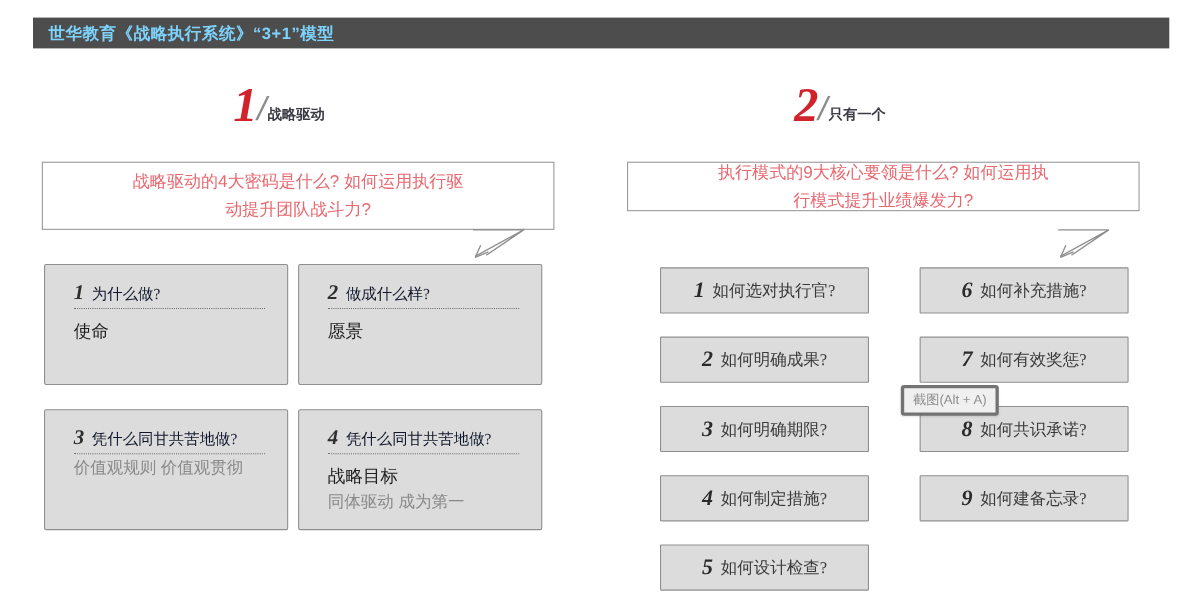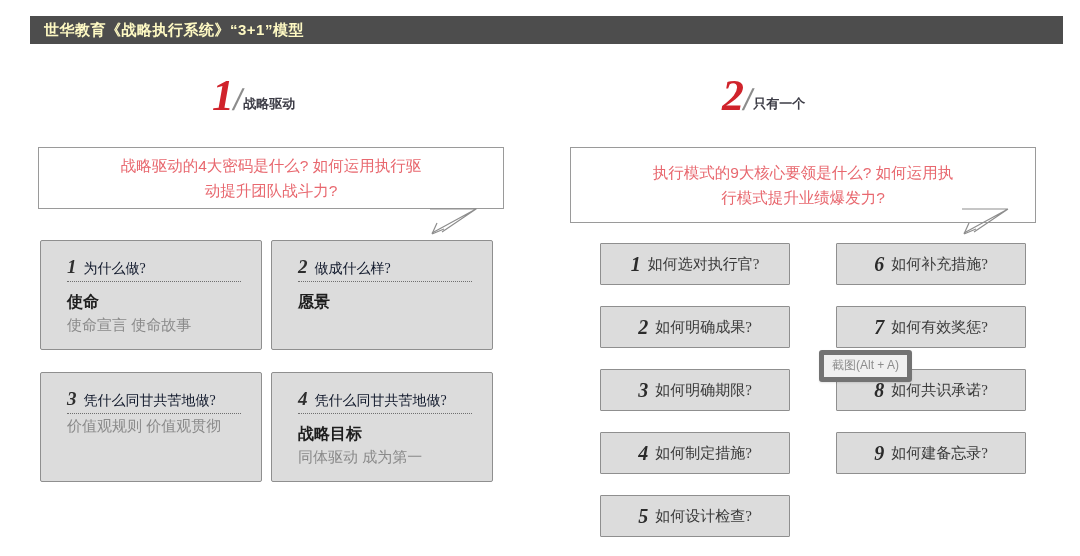--- a/index.html
+++ b/index.html
@@ -12,21 +12,21 @@
   }
   .stage{position:absolute;left:0;top:0;width:1080px;height:556px;}
 
   
   .header-bar{
     position:absolute;left:30px;top:16px;width:1033px;height:28px;
     background:#4d4d4d;
     display:flex;align-items:center;
   }
   .header-title{
-    color:#fef9c3;font-size:15px;font-weight:700;
+    color:#7dd3fc;font-size:15px;font-weight:700;
     letter-spacing:.5px;margin-left:14px;white-space:nowrap;
   }
 
   
   .sec-title{position:absolute;display:flex;align-items:flex-end;white-space:nowrap;}
   .sec-num{
     font-size:44px;line-height:44px;font-weight:700;font-style:italic;
     color:#d0232b;font-family:"Liberation Serif","DejaVu Serif",serif;
     letter-spacing:-1px;
   }
@@ -48,21 +48,21 @@
     background:#ffffff;
     box-sizing:border-box;
     display:flex;flex-direction:column;
     align-items:center;justify-content:center;
   }
   .bubble-line{
     color:#e8686f;font-size:15.5px;line-height:25px;
     text-align:center;white-space:nowrap;
   }
   #bubble-1{left:38px;top:147px;width:466px;height:62px;}
-  #bubble-2{left:570px;top:147px;width:466px;height:76px;}
+  #bubble-2{left:570px;top:147px;width:466px;height:45px;}
   .bubble-tail{position:absolute;width:62px;height:28px;overflow:visible;}
   #tail-1{left:430px;top:208px;}
   #tail-2{left:962px;top:208px;}
 
   
   .card{
     position:absolute;
     background:#dcdcdc;
     border:1px solid #8f8f8f;
     box-sizing:border-box;
@@ -79,21 +79,21 @@
   }
   .card-q{
     font-family:"Liberation Serif","DejaVu Serif",serif;
     font-size:14px;color:#0f172a;white-space:nowrap;
   }
   .card-rule{
     height:0;border-top:1px dotted #6f6f6f;
     margin:3px 20px 0 26px;
   }
   .card-term{
-    font-size:16px;font-weight:700;color:#1e1e1e;
+    font-size:16px;font-weight:400;color:#1e1e1e;
     margin:10px 0 0 26px;
   }
   .card-sub{
     font-size:15px;color:#8a8a8a;
     margin:3px 0 0 26px;white-space:nowrap;
   }
   #card-1{left:40px;top:240px;width:222px;height:110px;}
   #card-2{left:271px;top:240px;width:222px;height:110px;}
   #card-3{left:40px;top:372px;width:222px;height:110px;}
   #card-4{left:271px;top:372px;width:222px;height:110px;}
@@ -115,21 +115,21 @@
   .pill-text{
     font-family:"Liberation Serif","DejaVu Serif",serif;
     font-size:15px;color:#3a3a3a;white-space:nowrap;
   }
 
   
   .tooltip{
     position:absolute;
     left:819px;top:350px;
     background:#f0f0f0;
-    border:5px solid #737373;
+    border:3px solid #737373;
     border-radius:3px;
     padding:2px 8px 3px 8px;
     font-size:12px;color:#8d8d8d;
     white-space:nowrap;
     box-shadow:0 1px 2px rgba(0,0,0,.10);
     z-index:40;
   }
 </style>
 </head>
 <body>
@@ -171,21 +171,20 @@
     <path d="M2,26 L14,21 M2,26 L7,15" fill="none" stroke="#8d8d8d" stroke-width="1.2"></path>
   </svg>
 
   <div class="card" id="card-1">
     <div class="card-head">
       <span class="card-num">1</span>
       <span class="card-q">为什么做?</span>
     </div>
     <div class="card-rule"></div>
     <div class="card-term">使命</div>
-    <div class="card-sub">使命宣言 使命故事</div>
   </div>
 
   <div class="card" id="card-2">
     <div class="card-head">
       <span class="card-num">2</span>
       <span class="card-q">做成什么样?</span>
     </div>
     <div class="card-rule"></div>
     <div class="card-term">愿景</div>
   </div>

